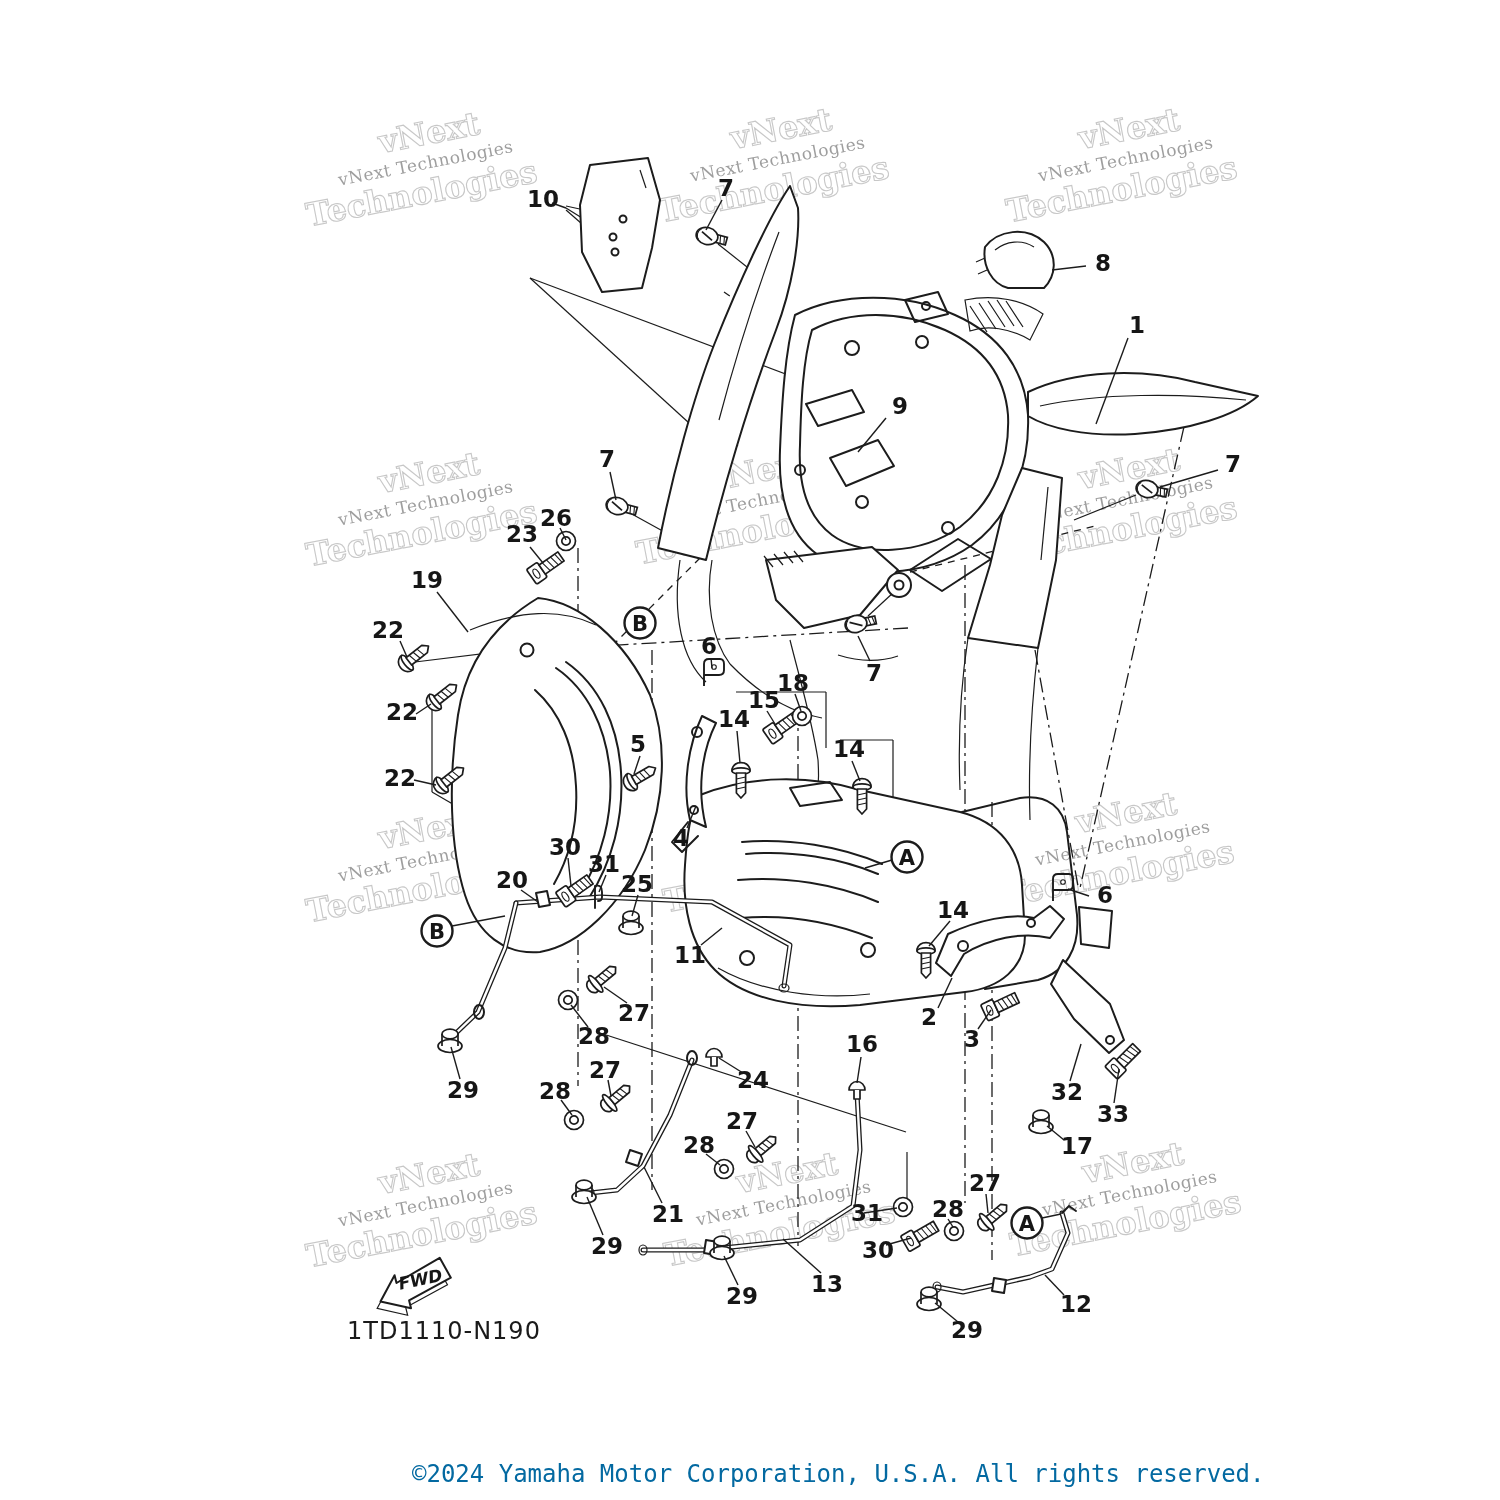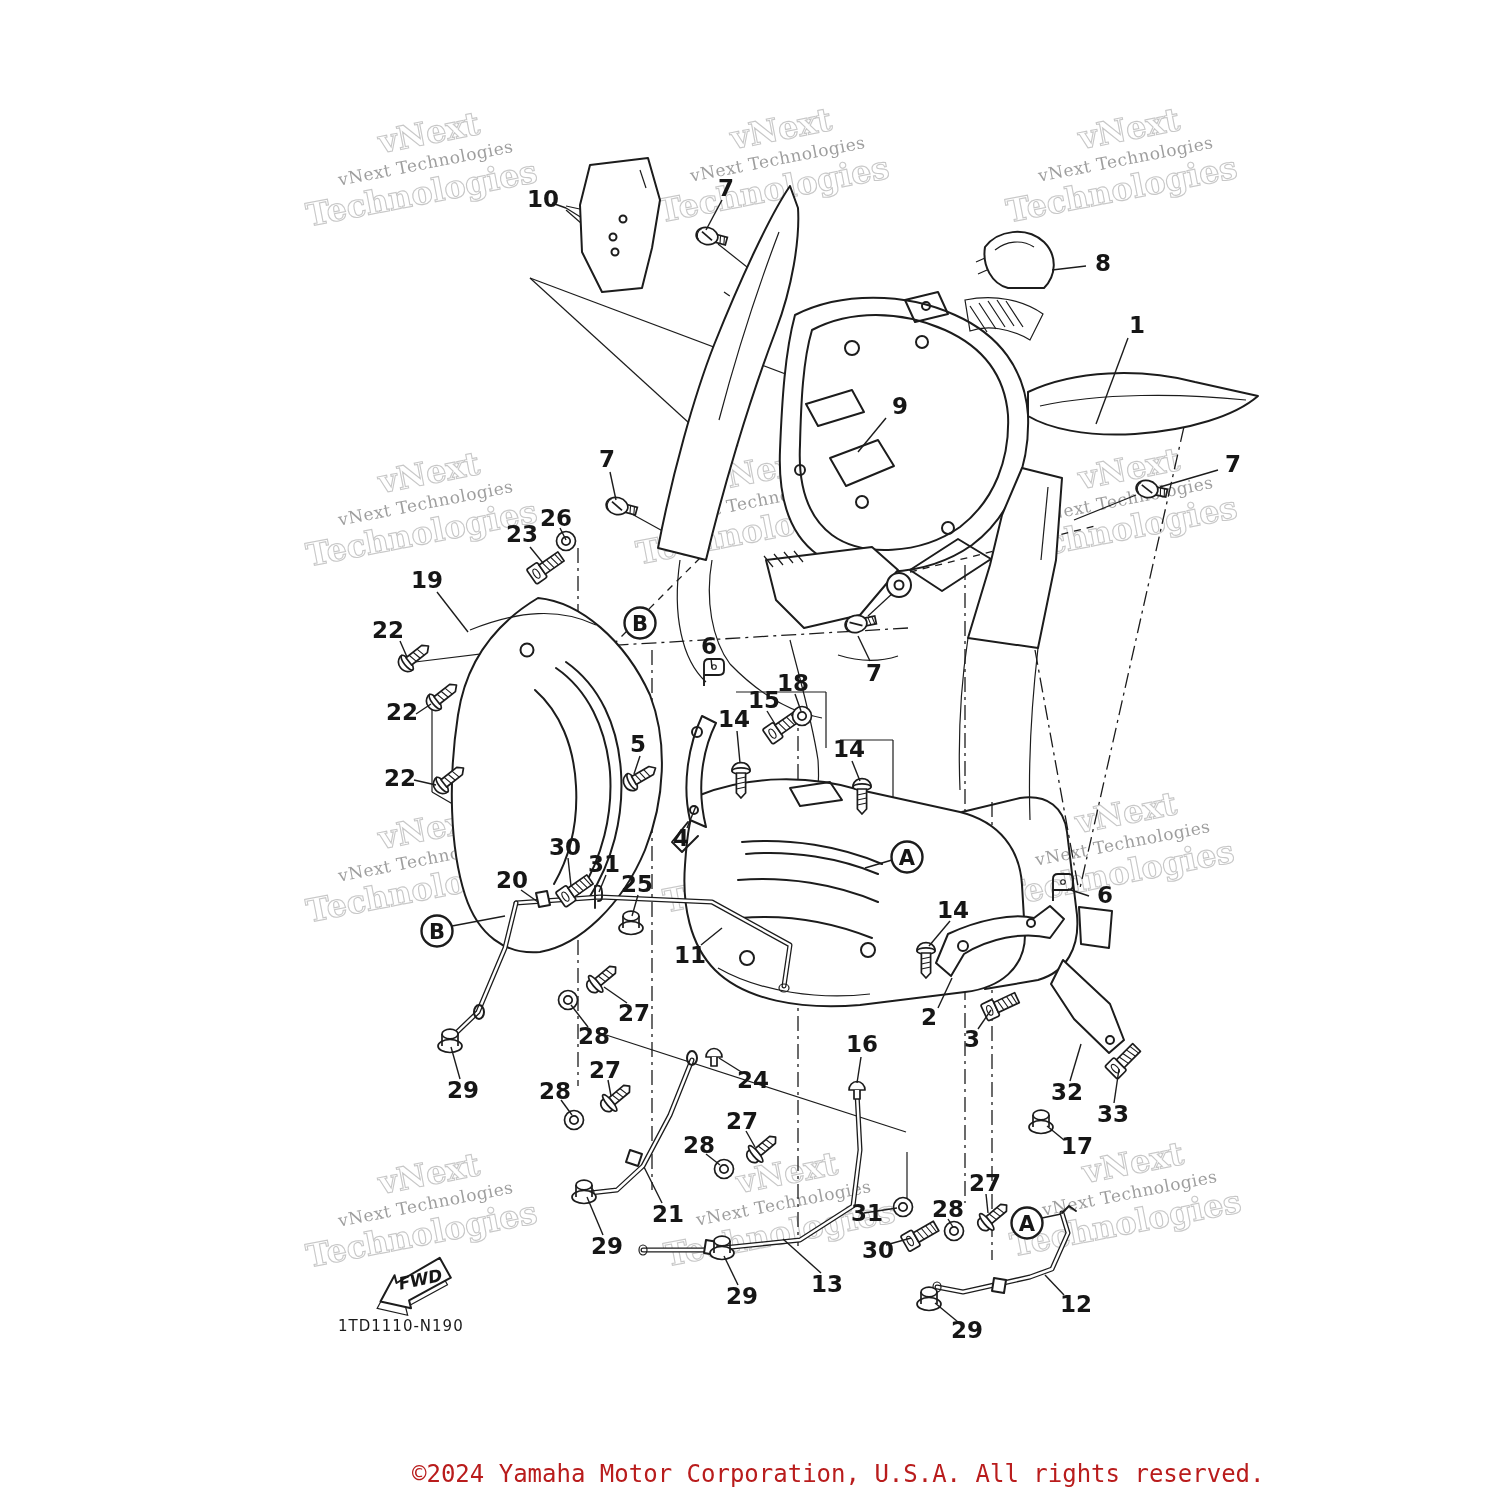--- a/index.html
+++ b/index.html
@@ -15,22 +15,22 @@
   .callout{font-size:23px;font-weight:bold;fill:#161616;text-anchor:middle;font-family:"DejaVu Sans",sans-serif;}
   .leader{stroke:#1c1c1c;stroke-width:1.4;}
   .dashdot{stroke:#1c1c1c;stroke-width:1.3;stroke-dasharray:15 5 3 5;fill:none;}
   .dashed-line{stroke:#1c1c1c;stroke-width:1.3;stroke-dasharray:7 6;fill:none;}
   .zone{stroke:#1c1c1c;stroke-width:1.2;}
   .wm-small{font-size:17px;fill:#8e8e8e;opacity:.85;letter-spacing:.5px;font-family:"DejaVu Serif",serif;}
   .wm-big{font-size:32px;font-weight:bold;fill:none;stroke:#c2c2c2;stroke-width:1.1;opacity:.9;font-family:"DejaVu Serif",serif;}
   .refletter circle{fill:#fff;stroke:#1c1c1c;stroke-width:2.4;}
   .refletter text{font-size:21px;font-weight:bold;text-anchor:middle;fill:#161616;}
   .fwd-text{font-size:17px;font-weight:bold;font-style:italic;text-anchor:middle;fill:#161616;}
-  .part-code{position:absolute;left:338px;top:1317px;font-size:15px;letter-spacing:1px;color:#1a1a1a;}
-  .copyright{position:absolute;left:412px;top:1460px;font-family:"DejaVu Sans Mono",monospace;font-size:24px;color:#b91c1c;white-space:pre;}
+  .part-code{position:absolute;left:347px;top:1317px;font-size:24px;letter-spacing:1px;color:#1a1a1a;}
+  .copyright{position:absolute;left:412px;top:1460px;font-family:"DejaVu Sans Mono",monospace;font-size:24px;color:#0369a1;white-space:pre;}
 </style>
 </head>
 <body>
 
 <div class="stage">
   <svg width="1500" height="1500" viewBox="0 0 1500 1500">
     <defs>
       <g id="sym-screwpan" fill="#fff" stroke="#1c1c1c" stroke-width="1.7" stroke-linejoin="round">
         <path d="M-3,-9 A 9.5,9.5 0 0 0 -3,9 L-1,9 L-1,-9 Z"></path>
         <ellipse cx="-1" cy="0" rx="3.2" ry="9"></ellipse>

